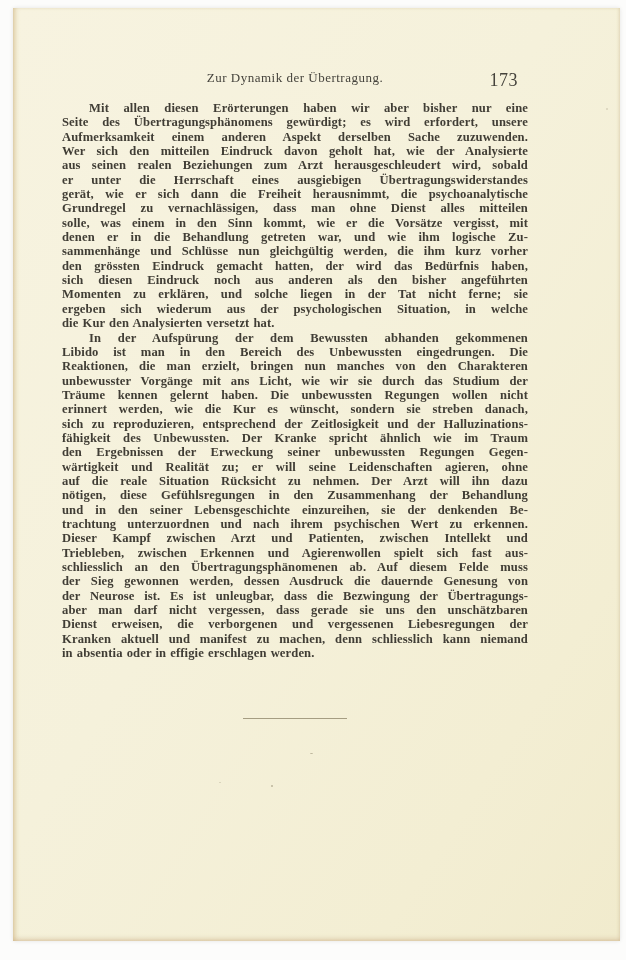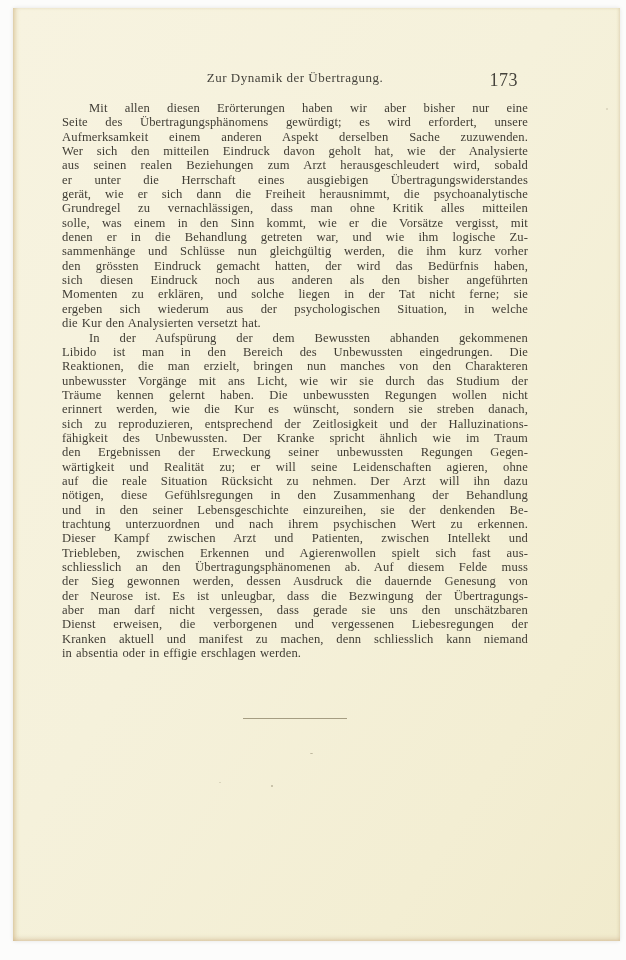--- a/index.html
+++ b/index.html
@@ -57,20 +57,21 @@
     color: #403d35;
     letter-spacing: 0.12px;
     word-spacing: 0.8px;
   }
   .paragraph { margin: 0; }
   .line {
     text-align: justify;
     text-align-last: justify;
     text-justify: inter-word;
     white-space: normal;
+    font-weight: bold;
   }
   .line.last { text-align-last: left; }
   .line.indent { text-indent: 27px; }
   .divider-row {
     position: absolute;
     left: 49px;
     top: 710px;
     width: 466px;
   }
   .divider {
@@ -102,21 +103,21 @@
 
   <div class="textblock">
       <div class="paragraph">
         <div class="line indent">Mit allen diesen Erörterungen haben wir aber bisher nur eine</div>
         <div class="line">Seite des Übertragungsphänomens gewürdigt; es wird erfordert, unsere</div>
         <div class="line">Aufmerksamkeit einem anderen Aspekt derselben Sache zuzuwenden.</div>
         <div class="line">Wer sich den mitteilen Eindruck davon geholt hat, wie der Analysierte</div>
         <div class="line">aus seinen realen Beziehungen zum Arzt herausgeschleudert wird, sobald</div>
         <div class="line">er unter die Herrschaft eines ausgiebigen Übertragungswiderstandes</div>
         <div class="line">gerät, wie er sich dann die Freiheit herausnimmt, die psychoanalytische</div>
-        <div class="line">Grundregel zu vernachlässigen, dass man ohne Kritik alles mitteilen</div>
+        <div class="line">Grundregel zu vernachlässigen, dass man ohne Dienst alles mitteilen</div>
         <div class="line">solle, was einem in den Sinn kommt, wie er die Vorsätze vergisst, mit</div>
         <div class="line">denen er in die Behandlung getreten war, und wie ihm logische Zu-</div>
         <div class="line">sammenhänge und Schlüsse nun gleichgültig werden, die ihm kurz vorher</div>
         <div class="line">den grössten Eindruck gemacht hatten, der wird das Bedürfnis haben,</div>
         <div class="line">sich diesen Eindruck noch aus anderen als den bisher angeführten</div>
         <div class="line">Momenten zu erklären, und solche liegen in der Tat nicht ferne; sie</div>
         <div class="line">ergeben sich wiederum aus der psychologischen Situation, in welche</div>
         <div class="line last">die Kur den Analysierten versetzt hat.</div>
       </div>
       <div class="paragraph">

